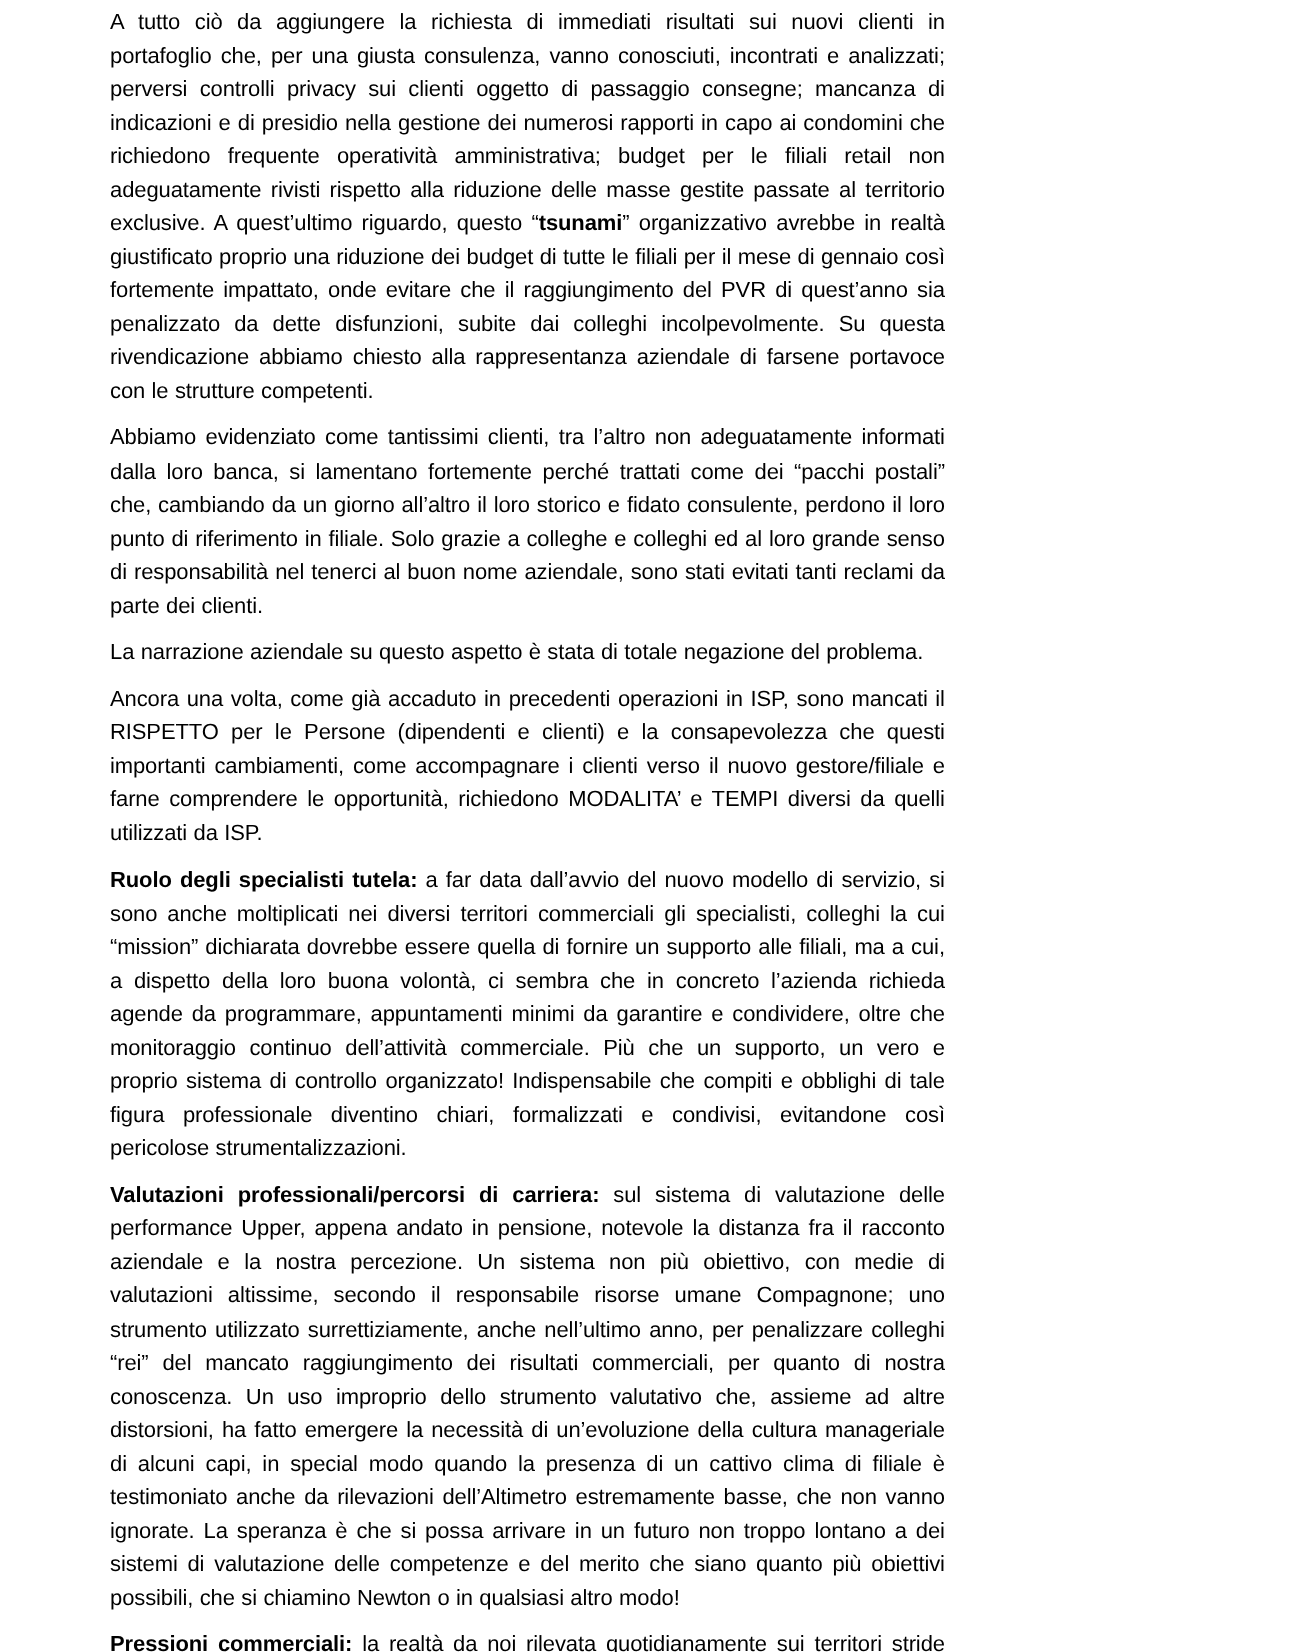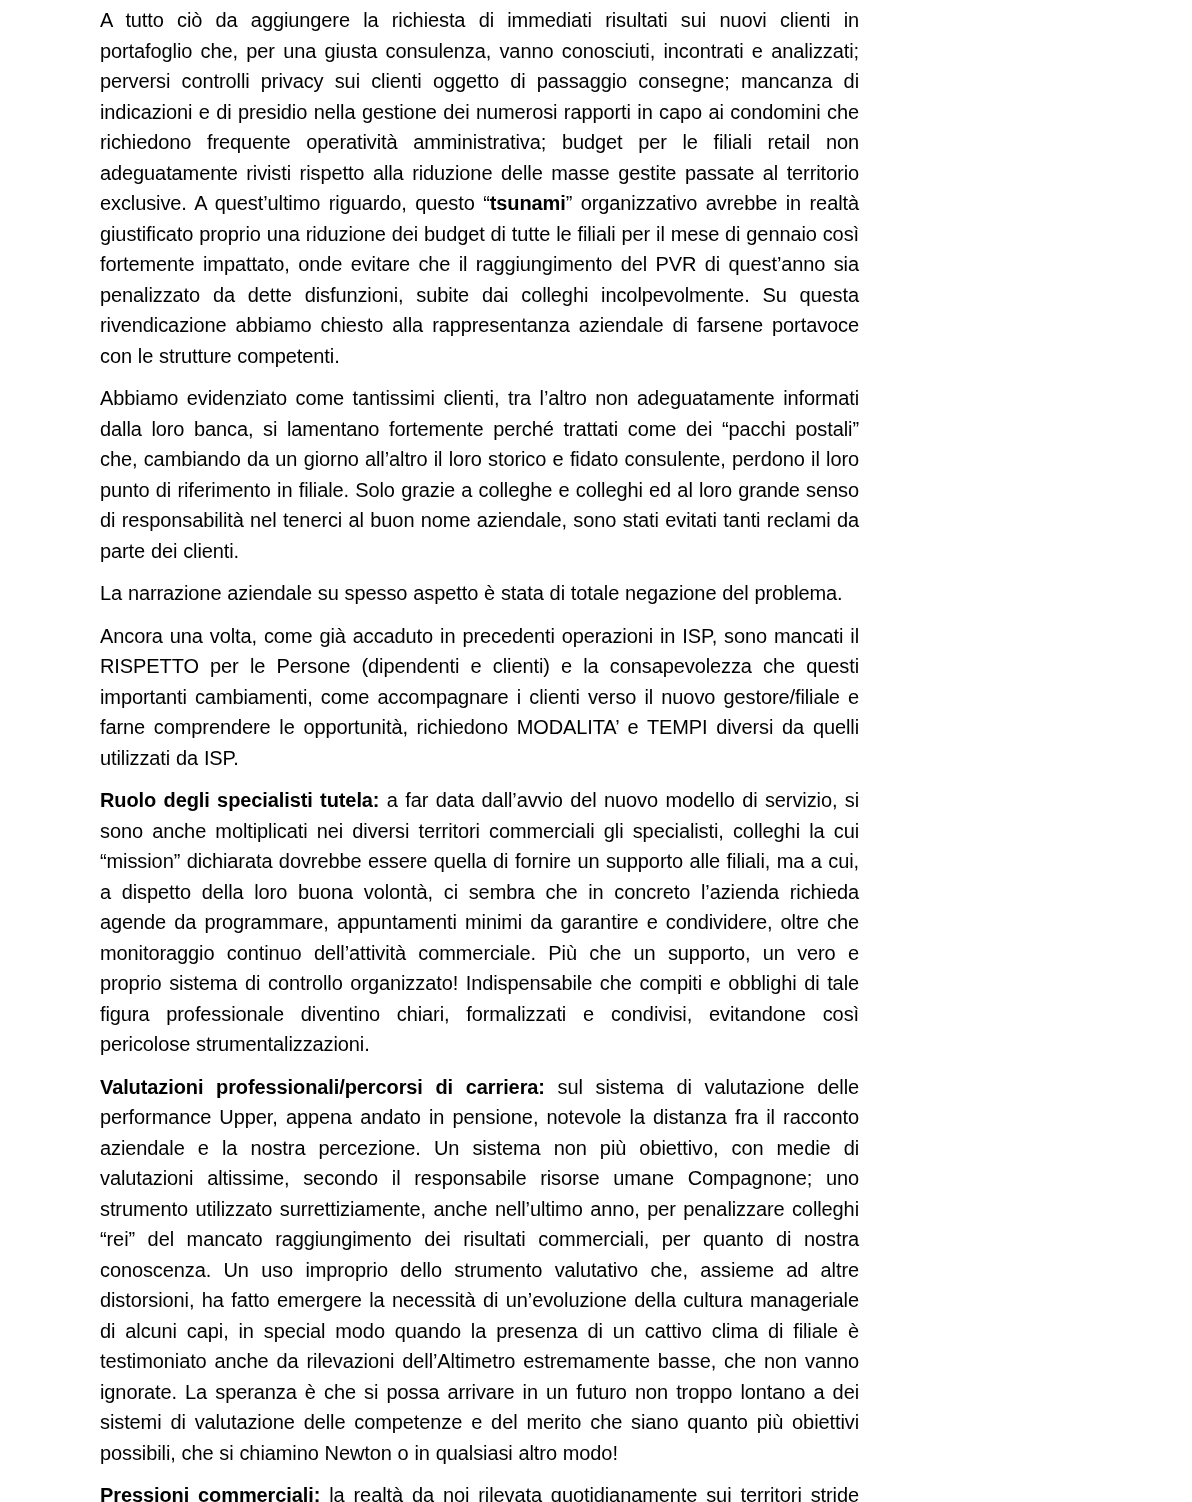--- a/index.html
+++ b/index.html
@@ -38,21 +38,21 @@
 </style>
 </head>
 <body>
 
 <div class="page">
 
   <p class="para"><span>A tutto ciò da aggiungere la richiesta di immediati risultati sui nuovi clienti in portafoglio che, per una giusta consulenza, vanno conosciuti, incontrati e analizzati; perversi controlli privacy sui clienti oggetto di passaggio consegne; mancanza di indicazioni e di presidio nella gestione dei numerosi rapporti in capo ai condomini che richiedono frequente operatività amministrativa; budget per le filiali retail non adeguatamente rivisti rispetto alla riduzione delle masse gestite passate al territorio exclusive. A quest’ultimo riguardo, questo “</span><span class="b">tsunami</span><span>” organizzativo avrebbe in realtà giustificato proprio una riduzione dei budget di tutte le filiali per il mese di gennaio così fortemente impattato, onde evitare che il raggiungimento del PVR di quest’anno sia penalizzato da dette disfunzioni, subite dai colleghi incolpevolmente. Su questa rivendicazione abbiamo chiesto alla rappresentanza aziendale di farsene portavoce con le strutture competenti.</span></p>
 
   <p class="para"><span>Abbiamo evidenziato come tantissimi clienti, tra l’altro non adeguatamente informati dalla loro banca, si lamentano fortemente perché trattati come dei “pacchi postali” che, cambiando da un giorno all’altro il loro storico e fidato consulente, perdono il loro punto di riferimento in filiale. Solo grazie a colleghe e colleghi ed al loro grande senso di responsabilità nel tenerci al buon nome aziendale, sono stati evitati tanti reclami da parte dei clienti.</span></p>
 
-  <p class="para"><span>La narrazione aziendale su spesso aspetto è stata di totale negazione del problema.</span></p>
+  <p class="para"><span>La narrazione aziendale su questo aspetto è stata di totale negazione del problema.</span></p>
 
   <p class="para"><span>Ancora una volta, come già accaduto in precedenti operazioni in ISP, sono mancati il RISPETTO per le Persone (dipendenti e clienti) e la consapevolezza che questi importanti cambiamenti, come accompagnare i clienti verso il nuovo gestore/filiale e farne comprendere le opportunità, richiedono MODALITA’ e TEMPI diversi da quelli utilizzati da ISP.</span></p>
 
   <p class="para"><span class="b">Ruolo degli specialisti tutela:</span><span> a far data dall’avvio del nuovo modello di servizio, si sono anche moltiplicati nei diversi territori commerciali gli specialisti, colleghi la cui “mission” dichiarata dovrebbe essere quella di fornire un supporto alle filiali, ma a cui, a dispetto della loro buona volontà, ci sembra che in concreto l’azienda richieda agende da programmare, appuntamenti minimi da garantire e condividere, oltre che monitoraggio continuo dell’attività commerciale. Più che un supporto, un vero e proprio sistema di controllo organizzato! Indispensabile che compiti e obblighi di tale figura professionale diventino chiari, formalizzati e condivisi, evitandone così pericolose strumentalizzazioni.</span></p>
 
   <p class="para"><span class="b">Valutazioni professionali/percorsi di carriera:</span><span> sul sistema di valutazione delle performance Upper, appena andato in pensione, notevole la distanza fra il racconto aziendale e la nostra percezione. Un sistema non più obiettivo, con medie di valutazioni altissime, secondo il responsabile risorse umane Compagnone; uno strumento utilizzato surrettiziamente, anche nell’ultimo anno, per penalizzare colleghi “rei” del mancato raggiungimento dei risultati commerciali, per quanto di nostra conoscenza. Un uso improprio dello strumento valutativo che, assieme ad altre distorsioni, ha fatto emergere la necessità di un’evoluzione della cultura manageriale di alcuni capi, in special modo quando la presenza di un cattivo clima di filiale è testimoniato anche da rilevazioni dell’Altimetro estremamente basse, che non vanno ignorate.  La speranza è che si possa arrivare in un futuro non troppo lontano a dei sistemi di valutazione delle competenze e del merito che siano quanto più obiettivi possibili, che si chiamino Newton o in qualsiasi altro modo!</span></p>
 
   <p class="para"><span class="b">Pressioni commerciali:</span><span> la realtà da noi rilevata quotidianamente sui territori stride con il quadro idilliaco tracciato dall’Azienda e con gli enormi passi avanti registrati in questi anni a livello negoziale (Accordo ABI recepito nel CCNL, accordi aziendali e casella dedicata IOSegnalo). Le pressioni commerciali non sono diminuite, si sono solo evolute, diventando più subdole e sofisticate e riuscendo spesso a non lasciare tracce e a rendere difficili le segnalazioni. Flash meeting, chat interne, “monitoraggi” a metà giornata, pressioni sul collocamento di determinati prodotti, sono, tra gli altri, comportamenti all’ordine del giorno che creano un clima di pressione continua e asfissiante.</span></p>
 
 </div>

